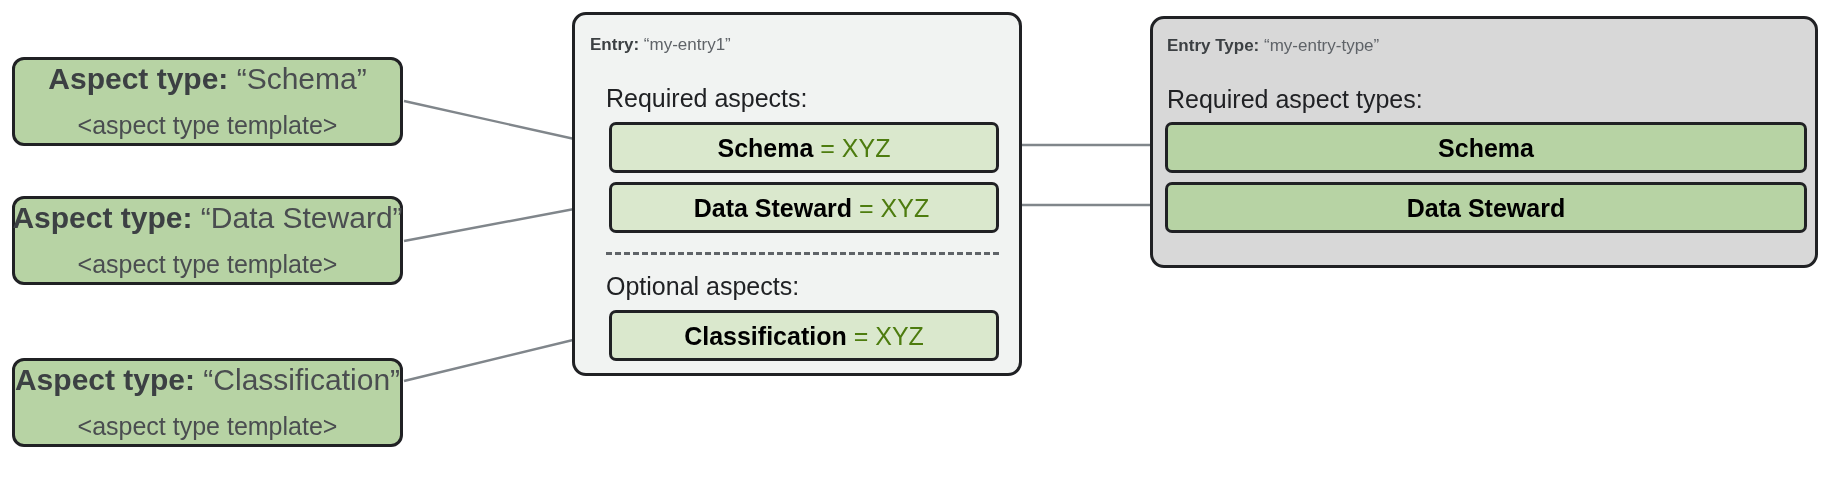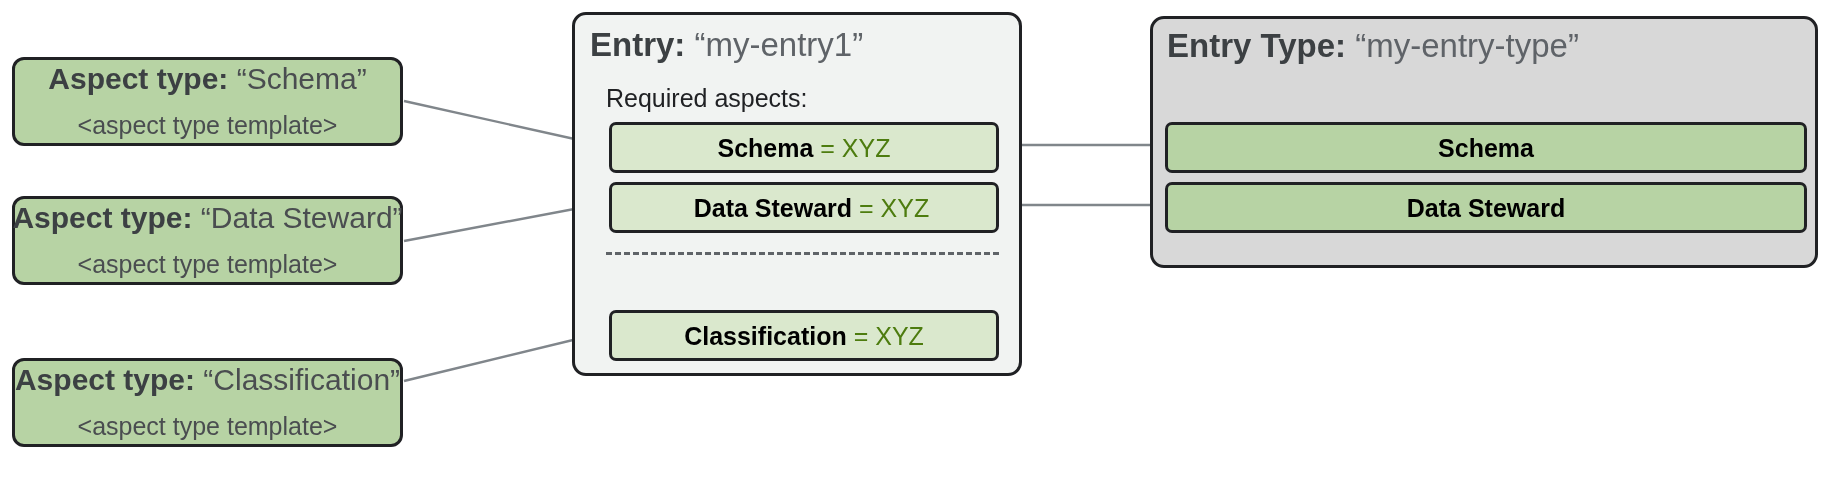--- a/index.html
+++ b/index.html
@@ -83,21 +83,21 @@
   #entry-type-panel {
     left: 1150px;
     top: 16px;
     width: 668px;
     height: 252px;
     background: #d8d8d8;
     padding-left: 8px;
   }
   .panel-title {
     position: absolute;
-    font-size: 33px;
+    font-size: 17px;
     line-height: 30px;
     white-space: nowrap;
   }
   .panel-title .lbl {
     font-weight: bold;
     color: #3c4043;
   }
   .panel-title .val {
     font-weight: normal;
     color: #5f6368;
@@ -205,35 +205,37 @@
 
     <div class="chip chip-light" style="left:34px; top:167px; width:390px; height:51px;padding-left:15px;">
       <span class="chip-text">
         <span class="chip-name">Data Steward</span>
         <span class="chip-eq">= XYZ</span>
       </span>
     </div>
 
     <div class="divider-dashed" style="left:31px; top:237px; width:393px;"></div>
 
+    <div class="section-label" style="left:31px; top:256px;">Optional aspects:</div>
 
     <div class="chip chip-light" style="left:34px; top:295px; width:390px; height:51px;">
       <span class="chip-text">
         <span class="chip-name">Classification</span>
         <span class="chip-eq">= XYZ</span>
       </span>
     </div>
   </div>
 
   <div class="panel" id="entry-type-panel">
     <div class="panel-title" style="left:14px; top:12px;">
       <span class="lbl">Entry Type:</span>
       <span class="val">“my-entry-type”</span>
     </div>
 
+    <div class="section-label" style="left:14px; top:65px;">Required aspect types:</div>
 
     <div class="chip chip-strong" style="left:12px; top:103px; width:642px; height:51px;">
       <span class="chip-text chip-name">Schema</span>
     </div>
 
     <div class="chip chip-strong" style="left:12px; top:163px; width:642px; height:51px;">
       <span class="chip-text chip-name">Data Steward</span>
     </div>
   </div>
 

